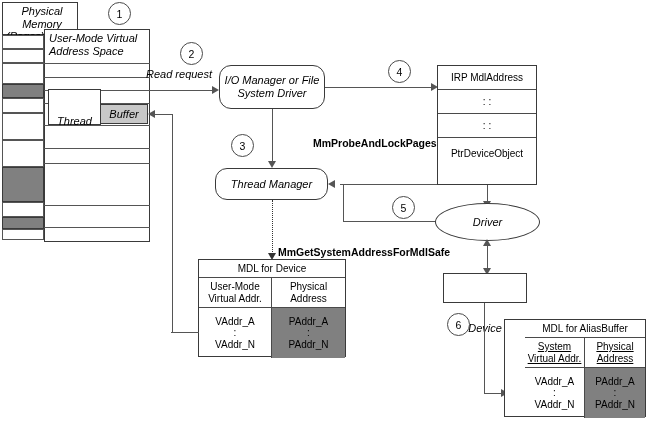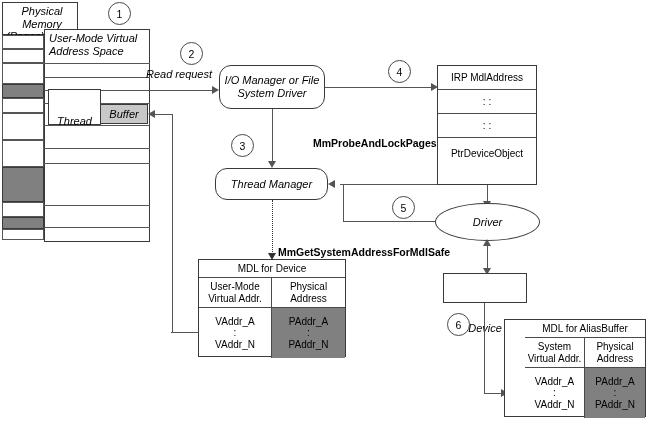--- a/index.html
+++ b/index.html
@@ -203,21 +203,21 @@
 
   <div class="h" style="left:171px;top:332px;width:28px;"></div>
   <div class="v" style="left:172px;top:114px;height:218px;"></div>
   <div class="h" style="left:154px;top:114px;width:19px;"></div>
   <div class="ar ar-l" style="left:148px;top:109.5px;"></div>
 
   <div class="tbl" style="left:504px;top:319px;width:142px;height:98px;padding-left:20px;">
     <div class="trow" style="height:18px;">
       <div class="tcell" style="width:100%;">MDL for AliasBuffer</div>
     </div>
-    <div class="trow" style="height:30px;">
+    <div class="trow" style="height:30px;text-decoration:underline;">
       <div class="tcell" style="width:50%;flex-direction:column;">
         <span>System</span>
         <span>Virtual Addr.</span>
       </div>
       <div class="tcell" style="width:50%;flex-direction:column;">
         <span>Physical</span>
         <span>Address</span>
       </div>
     </div>
     <div class="trow" style="height:50px;">

